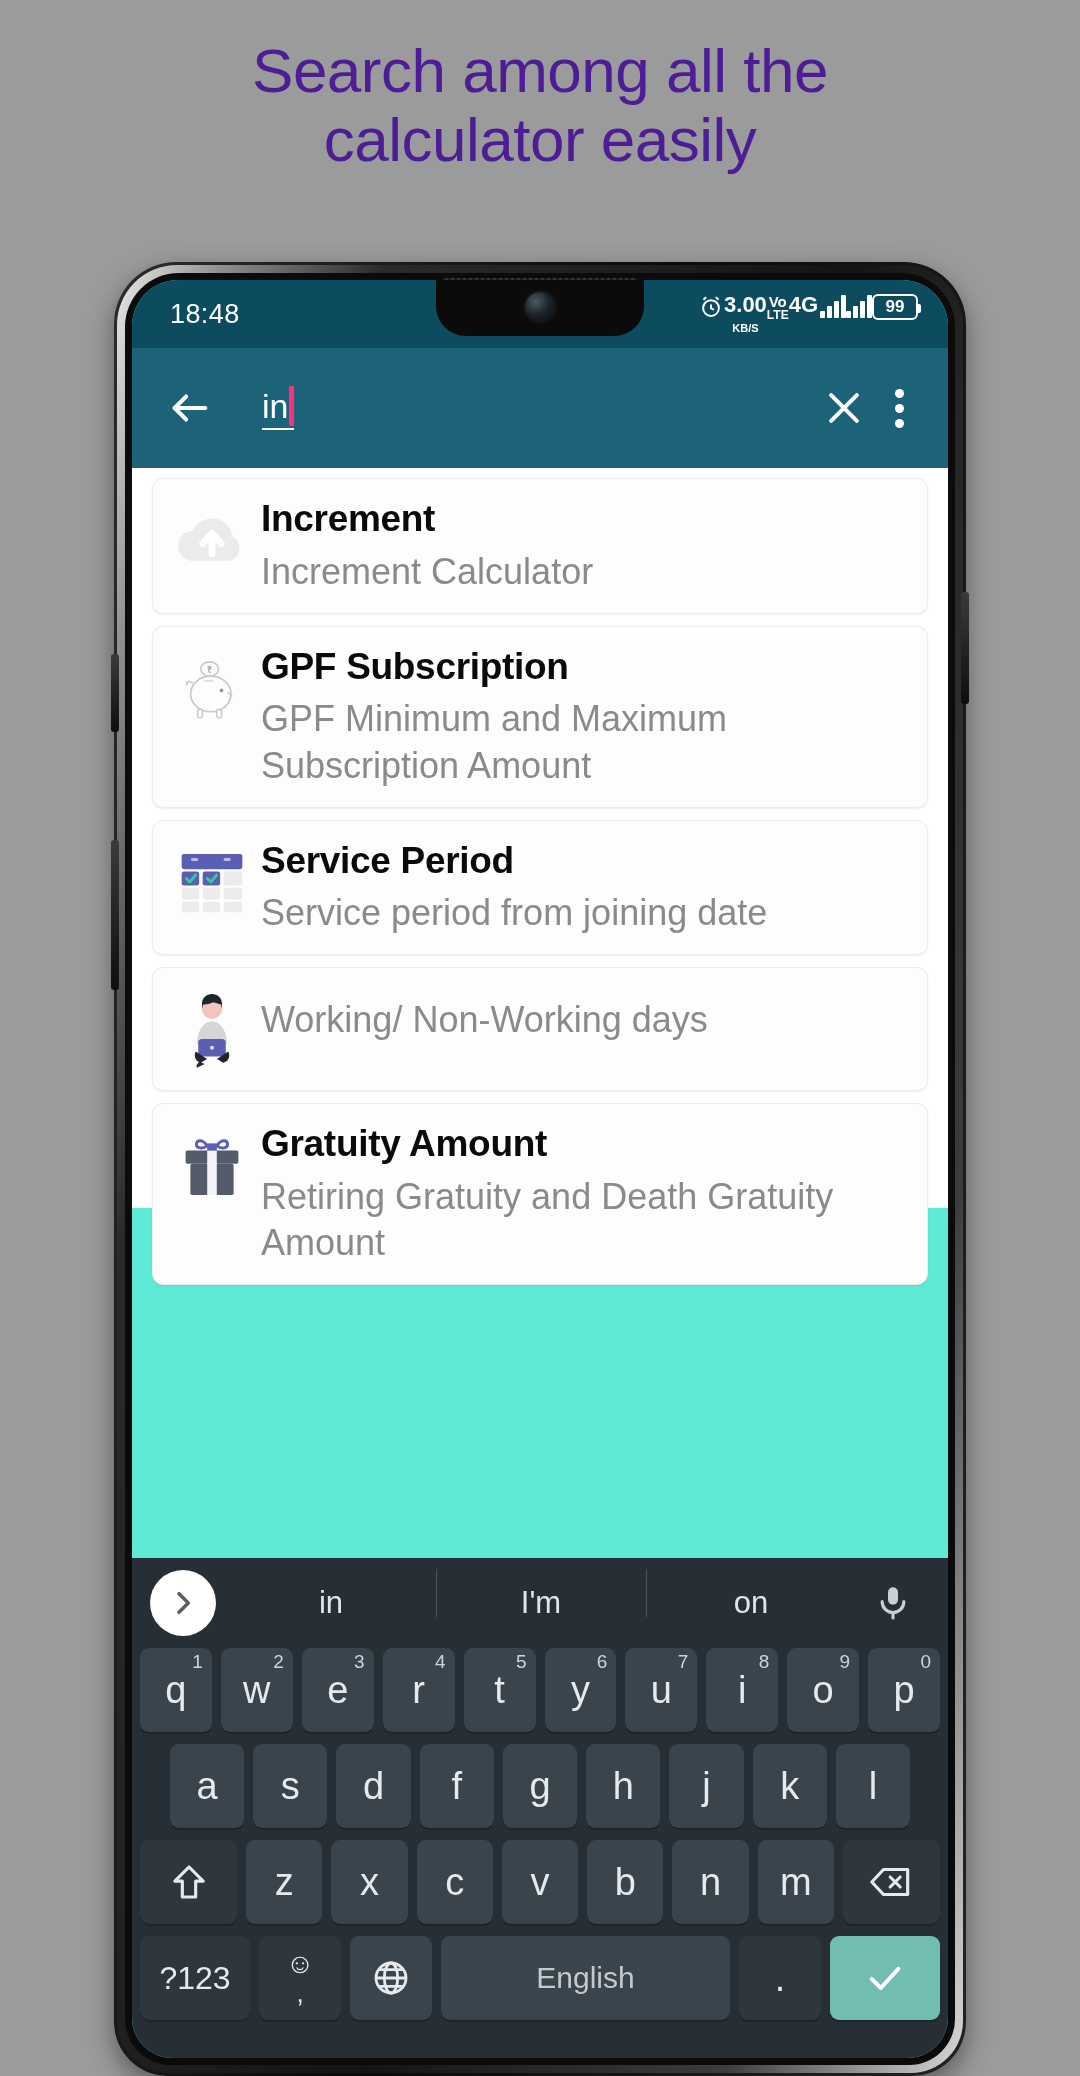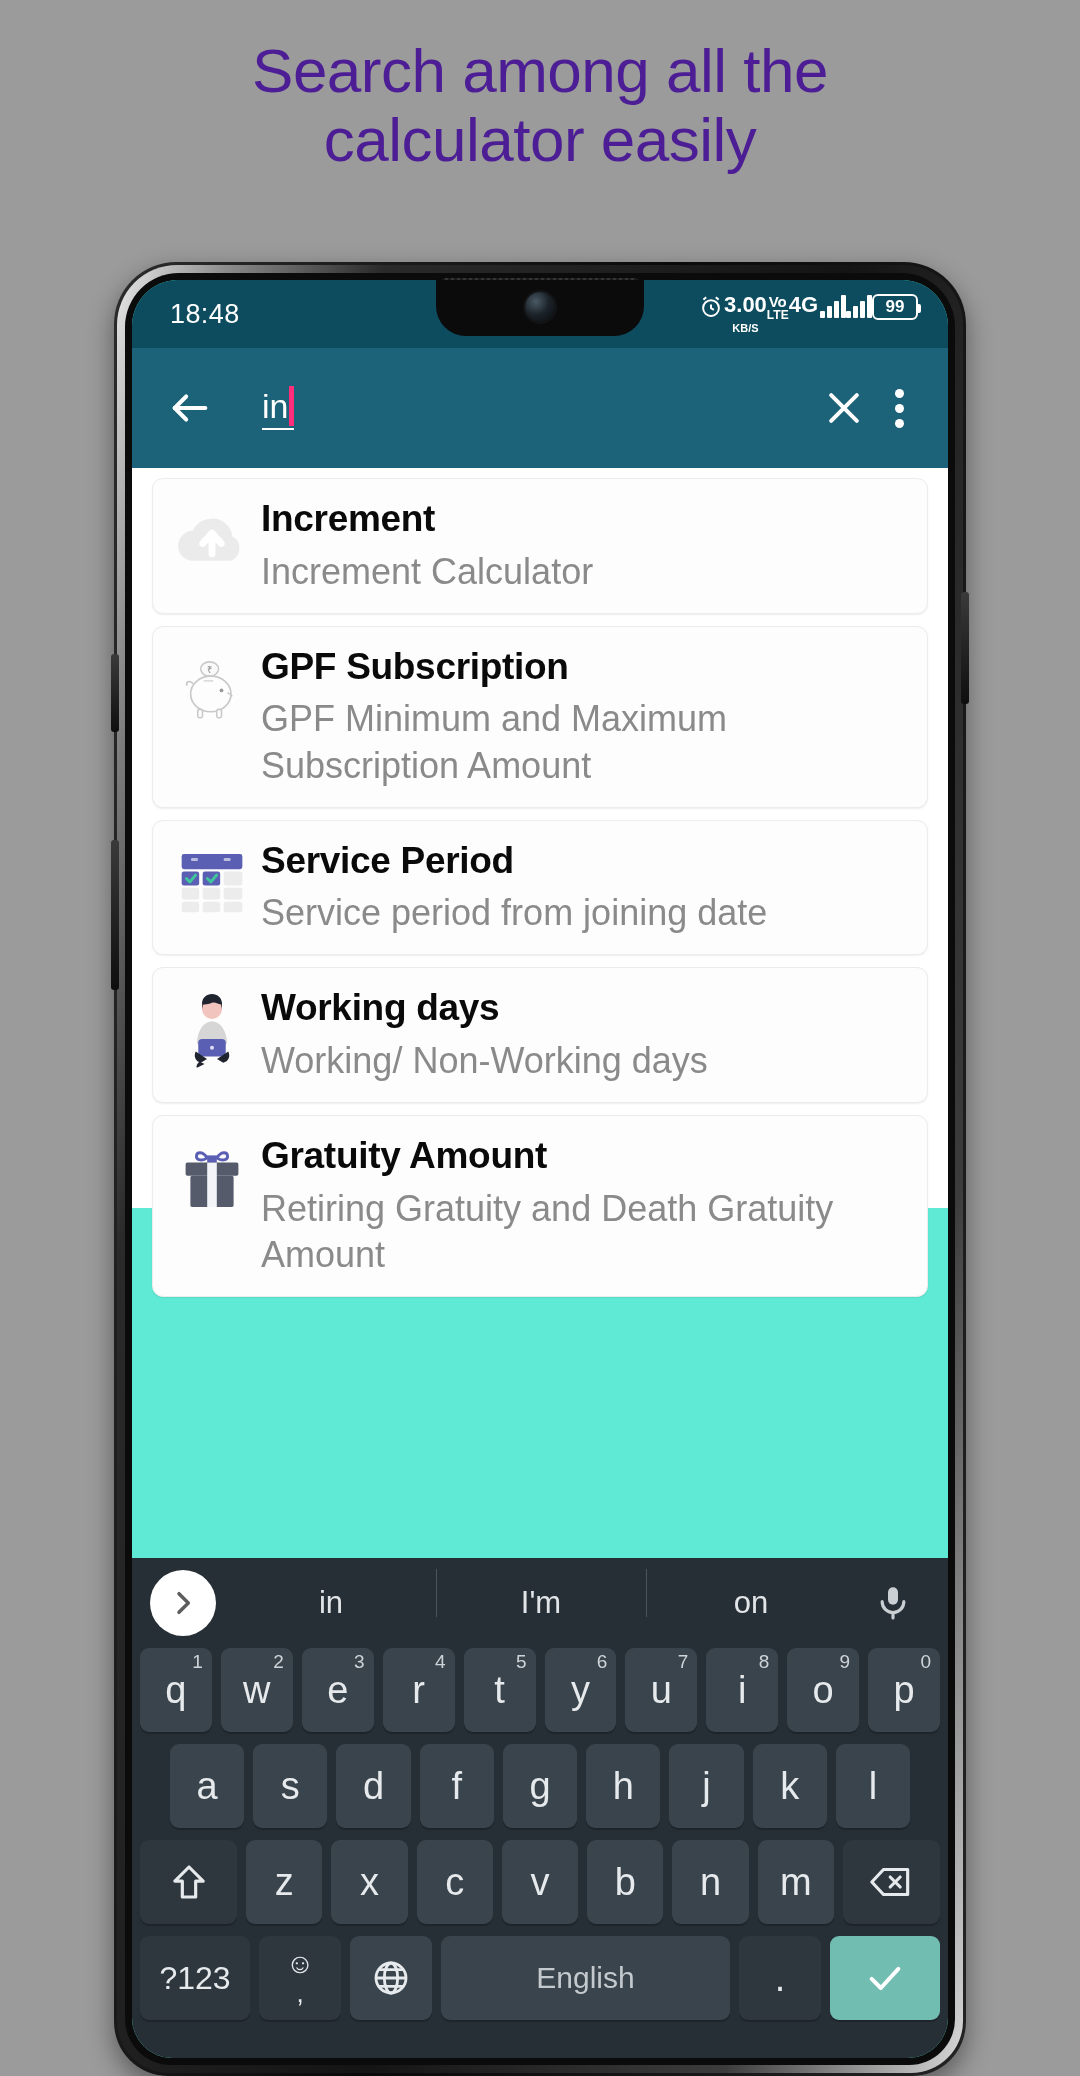--- a/index.html
+++ b/index.html
@@ -454,21 +454,20 @@
             <path d="M16 12c0-5 3.6-8 8-8s8 3 8 8c-2 1-5-2-8-1s-6 2-8 1z" fill="#20242e"></path>
             <path d="M12 44c0-10 5-18 12-18s12 8 12 18z" fill="#d6d6d6"></path>
             <rect x="13" y="40" width="22" height="14" rx="3" fill="#5b5fb4"></rect>
             <circle cx="24" cy="47" r="1.6" fill="#dcddf2"></circle>
             <path d="M11 50c-2 4 0 8 4 9l5-3z" fill="#20242e"></path>
             <path d="M37 50c2 4 0 8-4 9l-5-3z" fill="#20242e"></path>
             <path d="M14 58c-2 2-3 4-2 5l6-3z" fill="#20242e"></path>
           </svg>
         </div>
         <div class="result-text">
-          <div class="result-title">Working days</div>
           <div class="result-subtitle">Working/ Non-Working days</div>
         </div>
       </div>
 
       <div class="result-card">
         <div class="result-icon">
           <svg width="72" height="72" viewBox="0 0 60 60">
             <path d="M26 14c-4-6-9-5-9-1 0 3 5 4 9 1z" fill="none" stroke="#5b5fb4" stroke-width="2.4"></path>
             <path d="M34 14c4-6 9-5 9-1 0 3-5 4-9 1z" fill="none" stroke="#5b5fb4" stroke-width="2.4"></path>
             <rect x="26" y="12" width="8" height="8" fill="#5b5fb4"></rect>

